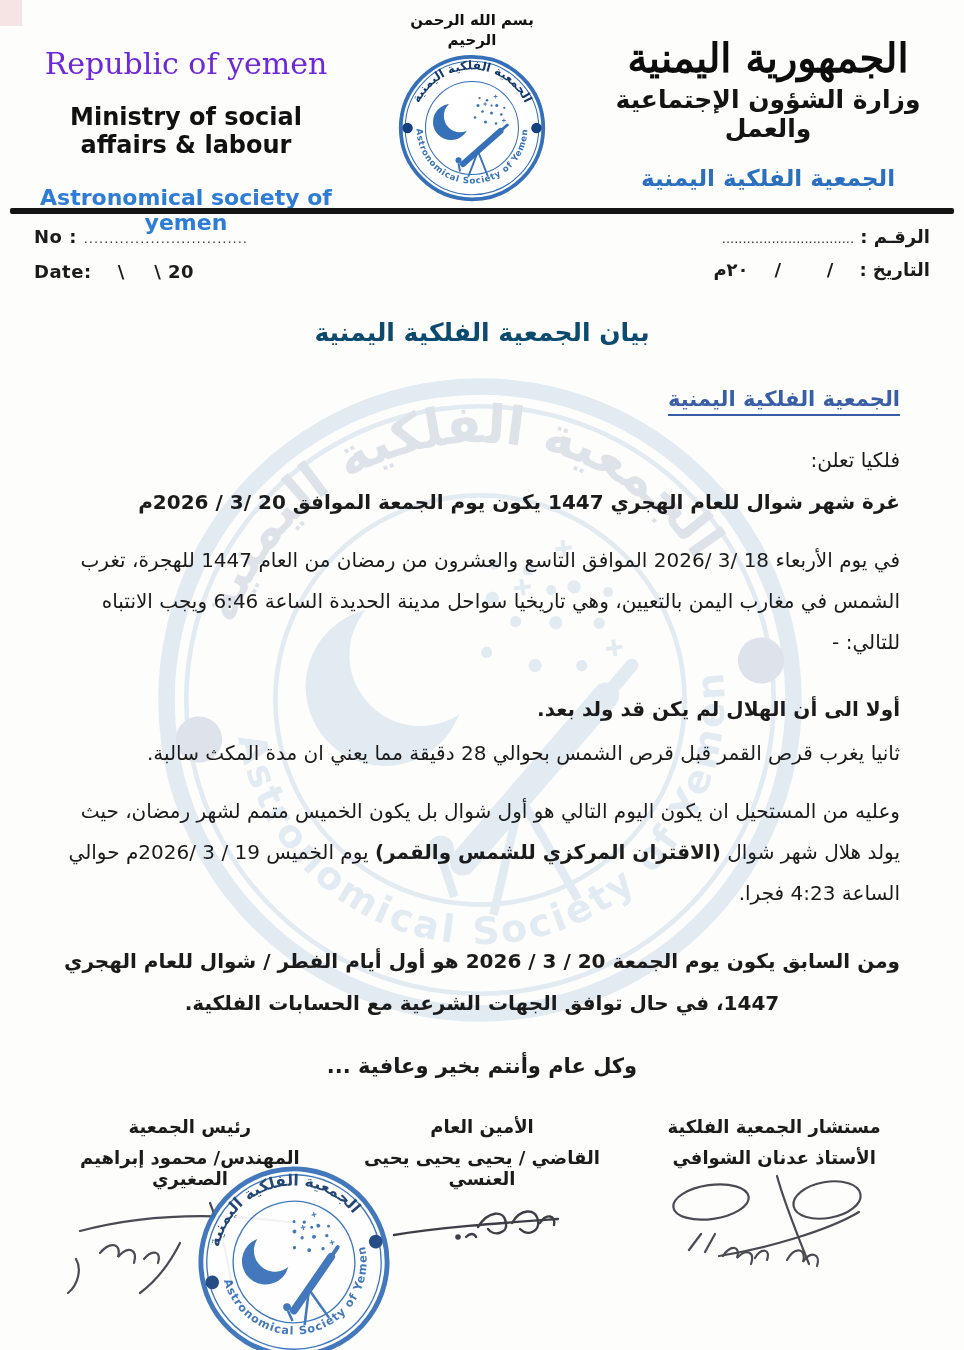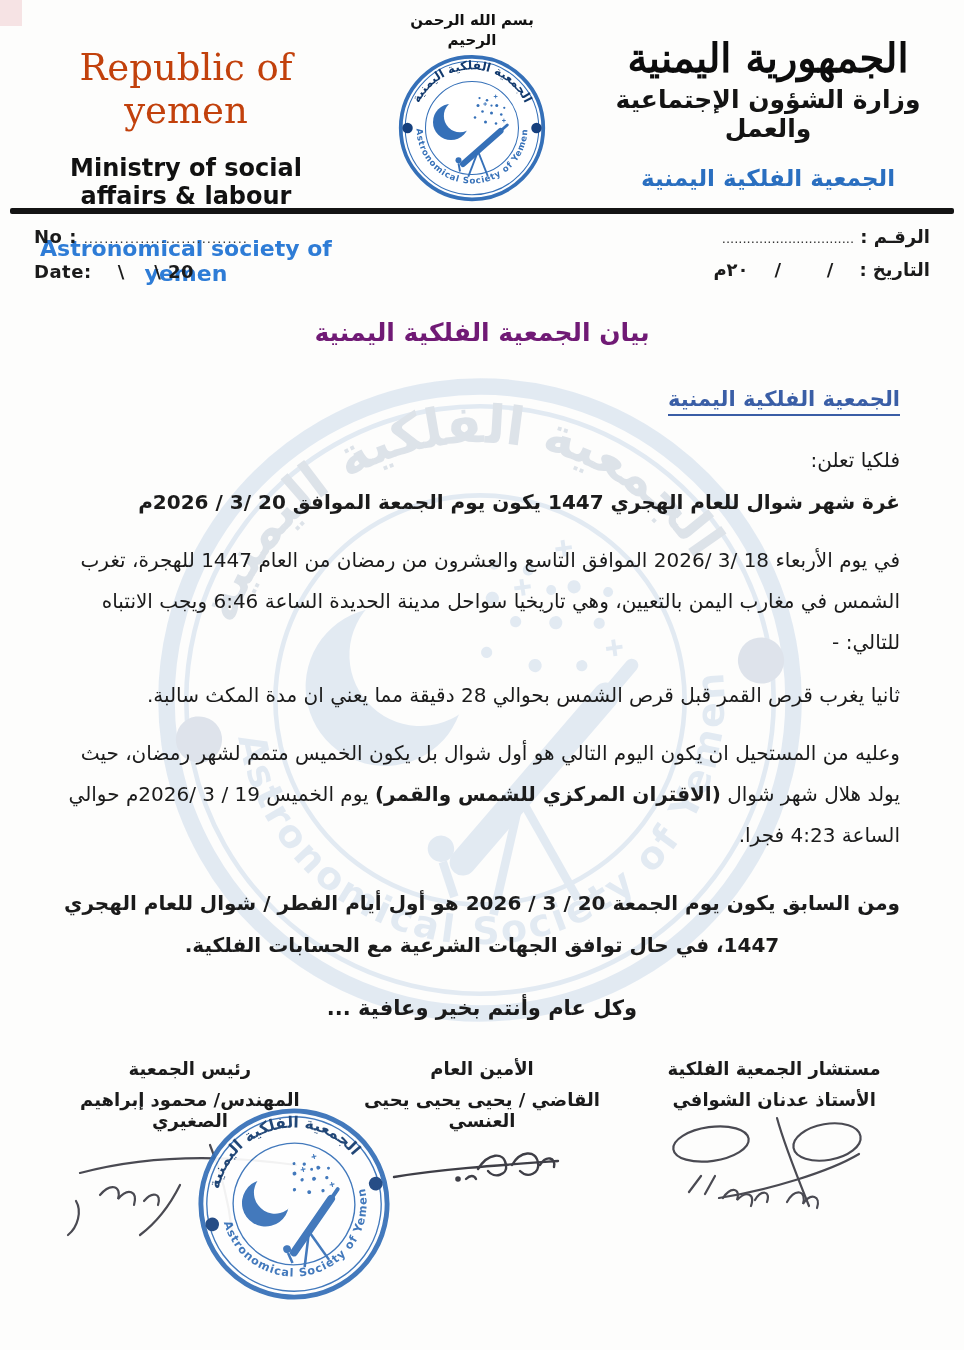--- a/index.html
+++ b/index.html
@@ -9,41 +9,41 @@
     margin:0 auto;
     background:#fdfdfc;
     overflow:hidden;
     font-family:"DejaVu Sans", sans-serif;
     color:#1b1b1b;
   }
   .corner-artifact{position:absolute;top:0;left:0;width:22px;height:26px;background:#f6e3e4;}
   
   .header{position:relative;display:flex;justify-content:space-between;align-items:flex-start;padding:8px 26px 0 26px;height:208px;box-sizing:border-box;z-index:2;}
   .h-left{width:320px;text-align:center;padding-top:38px;}
-  .h-left .l1{font-family:"DejaVu Serif","Liberation Serif",serif;font-size:37px;color:#c2410c;}
+  .h-left .l1{font-family:"DejaVu Serif","Liberation Serif",serif;font-size:30px;color:#6d28d9;}
   .h-left .l2{font-size:24px;font-weight:bold;margin-top:22px;color:#111;}
   .h-left .l3{font-size:22px;font-weight:bold;margin-top:26px;color:#2e7cd6;}
   .h-center{width:230px;text-align:center;}
   .bismillah{font-size:15px;font-weight:bold;width:130px;margin:2px auto 0 auto;line-height:1.35;color:#111;}
   .h-logo{margin-top:2px;}
   .h-right{width:340px;text-align:center;direction:rtl;padding-top:26px;}
   .h-right .r1{font-family:"DejaVu Serif","Liberation Serif",serif;font-size:40px;font-weight:bold;color:#0d0d0d;}
   .h-right .r2{font-size:25px;font-weight:bold;margin-top:4px;color:#141414;}
   .h-right .r3{font-size:23px;font-weight:bold;margin-top:22px;color:#2a6fc0;}
   .rule{height:6px;background:#141414;margin:0 10px;border-radius:2px;position:relative;z-index:2;}
   
   .refrow{position:relative;z-index:2;display:flex;justify-content:space-between;padding:12px 34px 0 34px;gap:40px;}
   .ref-left{font-size:18px;font-weight:bold;direction:ltr;}
   .ref-left .line{margin-bottom:14px;letter-spacing:.5px;}
   .ref-right{font-size:18px;font-weight:bold;direction:rtl;text-align:right;}
   .ref-right .line{margin-bottom:12px;}
   .dots{font-weight:normal;font-size:13px;letter-spacing:1px;color:#333;}
   .slashgap{display:inline-block;min-width:46px;text-align:center;}
   
-  .doc-title{position:relative;z-index:2;text-align:center;font-size:25px;font-weight:bold;margin-top:22px;color:#701a75;}
+  .doc-title{position:relative;z-index:2;text-align:center;font-size:25px;font-weight:bold;margin-top:22px;color:#0c4a6e;}
   .body{position:relative;z-index:2;direction:rtl;padding:0 64px 0 64px;}
   .subtitle{display:inline-block;margin-top:40px;font-size:21px;font-weight:bold;color:#3a5ea6;border-bottom:2px solid #3a5ea6;padding-bottom:3px;}
   .intro{font-size:20px;margin-top:32px;}
   .announce{font-size:20px;font-weight:bold;margin-top:18px;}
   .para{font-size:20px;line-height:2.05;margin-top:26px;text-align:right;}
   .pt{font-size:20px;font-weight:bold;margin-top:34px;}
   .pt2{font-size:20px;font-weight:normal;margin-top:20px;}
   .concl{font-size:20px;font-weight:bold;line-height:2.1;margin-top:26px;text-align:right;text-align-last:center;}
   .closing{font-size:21px;font-weight:bold;text-align:center;margin-top:30px;}
   
@@ -169,20 +169,21 @@
 
   <div class="doc-title">بيان الجمعية الفلكية اليمنية</div>
 
   <div class="body">
     <div>
       <span class="subtitle">الجمعية الفلكية اليمنية</span>
     </div>
     <div class="intro">فلكيا تعلن:</div>
     <div class="announce">غرة شهر شوال للعام الهجري 1447 يكون يوم الجمعة الموافق 20 /3 / 2026م</div>
     <div class="para">في يوم الأربعاء 18 /3 /2026 الموافق التاسع والعشرون من رمضان من العام 1447 للهجرة، تغرب الشمس في مغارب اليمن بالتعيين، وهي تاريخيا سواحل مدينة الحديدة الساعة 6:46 ويجب الانتباه للتالي: -</div>
+    <div class="pt">أولا الى أن الهلال لم يكن قد ولد بعد.</div>
     <div class="pt2">ثانيا يغرب قرص القمر قبل قرص الشمس بحوالي 28 دقيقة مما يعني ان مدة المكث سالبة.</div>
     <div class="para">
       <span>وعليه من المستحيل ان يكون اليوم التالي هو أول شوال بل يكون الخميس متمم لشهر رمضان، حيث يولد هلال شهر شوال </span><b>(الاقتران المركزي للشمس والقمر)</b><span> يوم الخميس 19 / 3 /2026م حوالي الساعة 4:23 فجرا.</span>
     </div>
     <div class="concl">ومن السابق يكون يوم الجمعة 20 / 3 / 2026 هو أول أيام الفطر / شوال للعام الهجري 1447، في حال توافق الجهات الشرعية مع الحسابات الفلكية.</div>
     <div class="closing">وكل عام وأنتم بخير وعافية ...</div>
   </div>
 
   <div class="sigs">
     <div class="sigblock">

